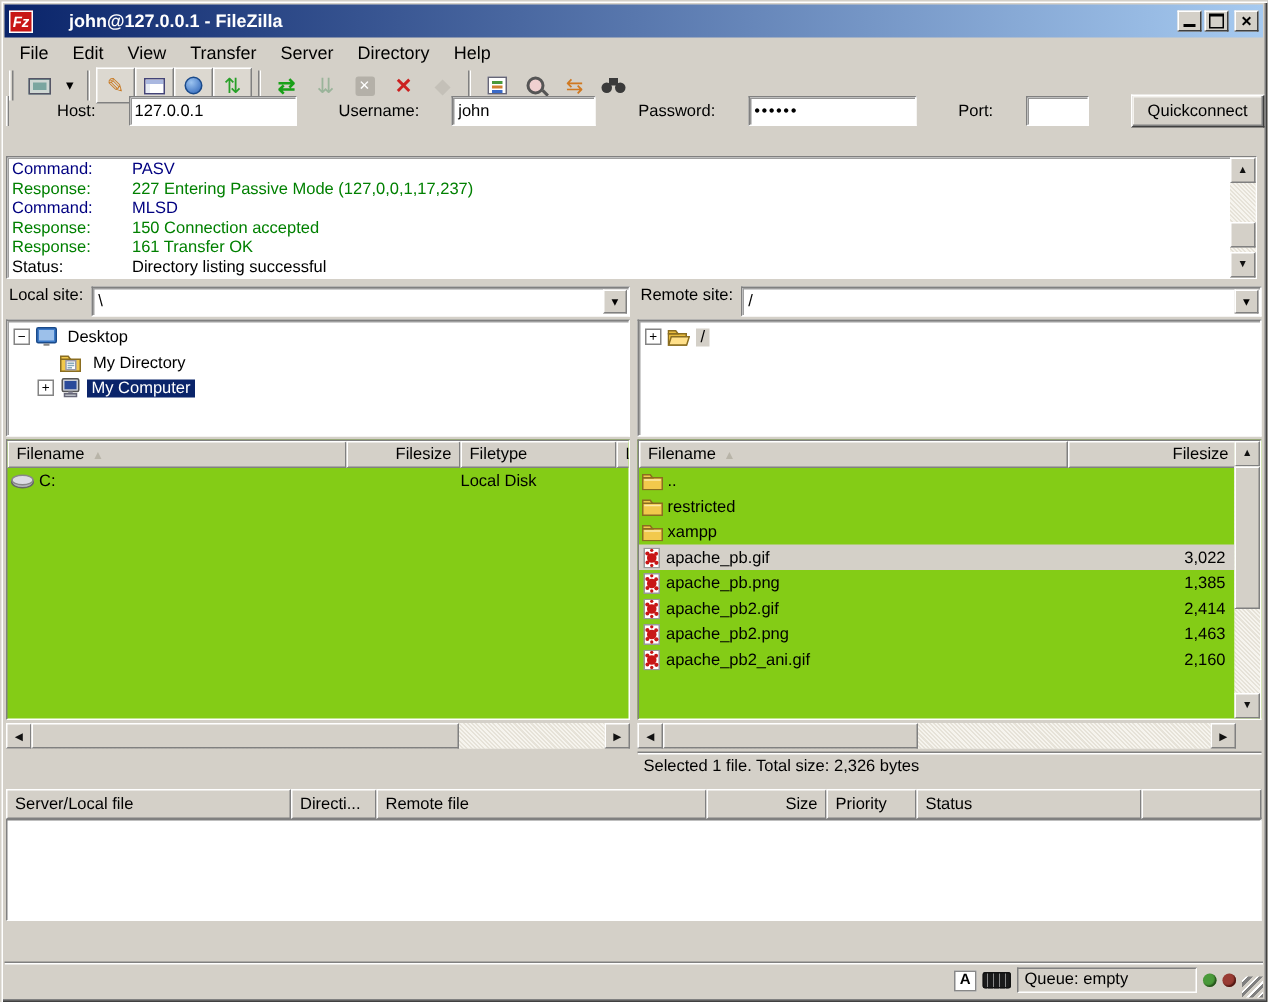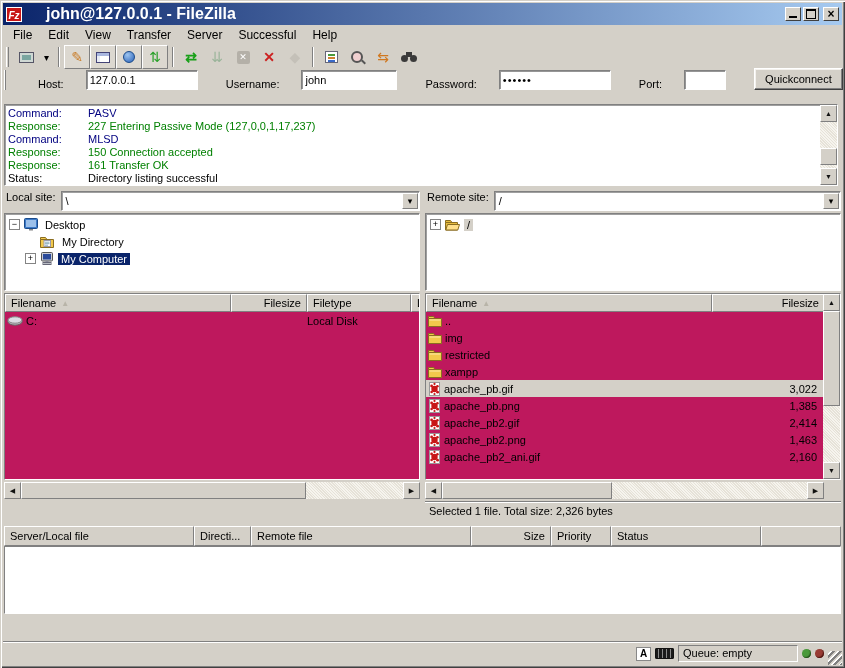--- a/index.html
+++ b/index.html
@@ -6,21 +6,21 @@
   html,body { width:845px; height:668px; overflow:hidden; }
   body { font-family:"Liberation Sans", sans-serif; font-size:11px; color:#000; background:#d4d0c8; position:relative; }
   .window { position:absolute; inset:0; background:#d4d0c8;
     box-shadow: inset 1px 1px 0 #d4d0c8, inset 2px 2px 0 #fff, inset -1px -1px 0 #404040, inset -2px -2px 0 #808080; }
 
   
   .titlebar { position:absolute; left:3px; top:3px; width:839px; height:22px;
     background:linear-gradient(90deg,#0a246a,#a6caf0); display:flex; align-items:center; padding:0 3px; }
   .app-icon { width:16px; height:15px; background:#c81616; color:#fff; font-weight:bold; font-style:italic;
     font-size:10px; text-align:center; line-height:15px; margin-right:4px; border:1px solid #fff; }
-  .title-text { color:#fff; font-weight:bold; font-size:16px; flex:1; white-space:nowrap;padding-left:20px; }
+  .title-text { color:#fff; font-weight:bold; font-size:12px; flex:1; white-space:nowrap;padding-left:20px; }
   .win-controls { display:flex; gap:2px; }
   .wc { width:16px; height:14px; background:#d4d0c8; border:1px solid; border-color:#fff #404040 #404040 #fff;
     display:flex; align-items:center; justify-content:center; position:relative; }
   .wc-min::after { content:""; width:8px; height:2px; background:#000; position:absolute; bottom:2px; left:3px; }
   .wc-max::after { content:""; width:8px; height:7px; border:1px solid #000; border-top-width:2px; }
   .wc-close { font-size:12px; font-weight:bold; line-height:10px; margin-left:2px; }
 
   
   .menubar { position:absolute; left:3px; top:25px; width:839px; height:19px; display:flex; align-items:center; padding-left:2px; }
   .menu-item { padding:2px 8px; font-size:12px; }
@@ -41,21 +41,21 @@
   .ic-filter::before { content:""; position:absolute; left:2px; top:2px; right:2px; height:2px; background:#4a9a3a;
     box-shadow:0 3px 0 #d08030, 0 6px 0 #3a6ac8; }
   .ic-mag { width:15px; height:15px; position:relative; }
   .ic-mag::before { content:""; position:absolute; left:1px; top:1px; width:8px; height:8px; border:2px solid #555; border-radius:50%; background:#f0d0d0; }
   .ic-mag::after { content:""; position:absolute; left:11px; top:11px; width:5px; height:2px; background:#555; transform:rotate(45deg); }
   .ic-bino { width:17px; height:11px; position:relative; }
   .ic-bino::before { content:""; position:absolute; left:0; top:3px; width:7px; height:7px; background:#3a3a3a; border-radius:50%; box-shadow:9px 0 0 #3a3a3a; }
   .ic-bino::after { content:""; position:absolute; left:5px; top:0; width:6px; height:5px; background:#3a3a3a; }
 
   
-  .quickbar { position:absolute; left:3px; top:58px; width:839px; height:32px; display:flex; align-items:flex-end; gap:22px; }
+  .quickbar { position:absolute; left:3px; top:58px; width:839px; height:32px; display:flex; align-items:center; gap:22px; }
   .quickbar label { margin-left:6px; }
   .field { height:20px; border:1px solid; border-color:#808080 #fff #fff #808080; box-shadow:inset 1px 1px 0 rgba(64,64,64,.55);
     background:#fff; font-family:inherit; font-size:11px; padding:0 3px; }
   .f-host { width:112px; } .f-user { width:96px; } .f-pass { width:112px; letter-spacing:1px; } .f-port { width:42px; }
   .btn { height:22px; background:#d4d0c8; border:1px solid; border-color:#fff #404040 #404040 #fff;
     box-shadow:inset -1px -1px 0 #808080, inset 1px 1px 0 #f4f2ee; font-family:inherit; font-size:11px; padding:0 10px; }
   .btn-dd { width:17px; padding:0; margin-left:1px; font-size:9px; }
 
   
   .log-box { position:absolute; left:4px; top:104px; width:834px; height:82px; background:#fff;
@@ -87,21 +87,21 @@
   .tree-box { position:absolute; left:0; top:24px; right:0; height:78px; background:#fff;
     border:1px solid; border-color:#808080 #fff #fff #808080; box-shadow:inset 1px 1px 0 rgba(64,64,64,.5); overflow:hidden; padding-top:2px; }
   .tree-row { height:17px; display:flex; align-items:center; }
   .exp { width:11px; height:11px; flex:none; border:1px solid #848484; background:#fff; font-size:9px; line-height:9px;
     text-align:center; margin-right:4px; }
   .exp-sp { width:15px; flex:none; }
   .tricon { margin-right:4px; display:flex; flex:none; }
   .tlabel { padding:0 3px; white-space:nowrap; }
   .sel-active { background:#0a246a; color:#fff; }
   .sel-inactive { background:#d4d0c8; }
-  .list-box { position:absolute; left:0; top:104px; right:0; height:187px; background:#be185d;
+  .list-box { position:absolute; left:0; top:104px; right:0; height:187px; background:#84cc16;
     border:1px solid; border-color:#808080 #fff #fff #808080; overflow:hidden; }
   .list-inner { position:absolute; inset:0; }
   .list-inner.has-vscroll { right:17px; }
   .hrow { display:flex; height:18px; background:#d4d0c8; }
   .hcell { border:1px solid; border-color:#fff #808080 #808080 #fff; padding:1px 5px; display:flex; align-items:center;
     gap:5px; overflow:hidden; white-space:nowrap; flex:none; }
   .hcell.r { justify-content:flex-end; }
   .hcell.fill { flex:1; }
   .sort { color:#b8b4a8; font-size:8px; }
   .rows { overflow:hidden; position:absolute; top:18px; left:0; right:0; bottom:0; }
@@ -152,21 +152,21 @@
       <span class="wc wc-close">×</span>
     </span>
   </div>
 
   <div class="menubar">
       <span class="menu-item">File</span>
       <span class="menu-item">Edit</span>
       <span class="menu-item">View</span>
       <span class="menu-item">Transfer</span>
       <span class="menu-item">Server</span>
-      <span class="menu-item">Successful</span>
+      <span class="menu-item">Directory</span>
       <span class="menu-item">Help</span>
     </div>
 
   <div class="toolbar">
       <span class="groove"></span>
       <button class="tbtn">
         <span class="ic-mon"></span>
       </button>
       <button class="tbtn dd">
         <span class="dd-arrow">▾</span>
@@ -401,33 +401,20 @@
             </div>
             <div class="lrow">
               <span class="cell fname" style="width:286px">
                 <span style="display:flex">
                   <svg width="14" height="12" viewBox="0 0 14 12">
                     <path d="M0.5 3.5h13v8h-13z" fill="#f2c94c" stroke="#8a6d20"></path>
                     <path d="M0.5 3.5v-2h5l1.5 2z" fill="#f2c94c" stroke="#8a6d20"></path>
                     <path d="M1.5 5h11" stroke="#fbe9a9"></path>
                   </svg>
                 </span>
-                <span>img</span>
-              </span>
-              <span class="cell fsize" style="width:113px"></span>
-            </div>
-            <div class="lrow">
-              <span class="cell fname" style="width:286px">
-                <span style="display:flex">
-                  <svg width="14" height="12" viewBox="0 0 14 12">
-                    <path d="M0.5 3.5h13v8h-13z" fill="#f2c94c" stroke="#8a6d20"></path>
-                    <path d="M0.5 3.5v-2h5l1.5 2z" fill="#f2c94c" stroke="#8a6d20"></path>
-                    <path d="M1.5 5h11" stroke="#fbe9a9"></path>
-                  </svg>
-                </span>
                 <span>restricted</span>
               </span>
               <span class="cell fsize" style="width:113px"></span>
             </div>
             <div class="lrow">
               <span class="cell fname" style="width:286px">
                 <span style="display:flex">
                   <svg width="14" height="12" viewBox="0 0 14 12">
                     <path d="M0.5 3.5h13v8h-13z" fill="#f2c94c" stroke="#8a6d20"></path>
                     <path d="M0.5 3.5v-2h5l1.5 2z" fill="#f2c94c" stroke="#8a6d20"></path>

